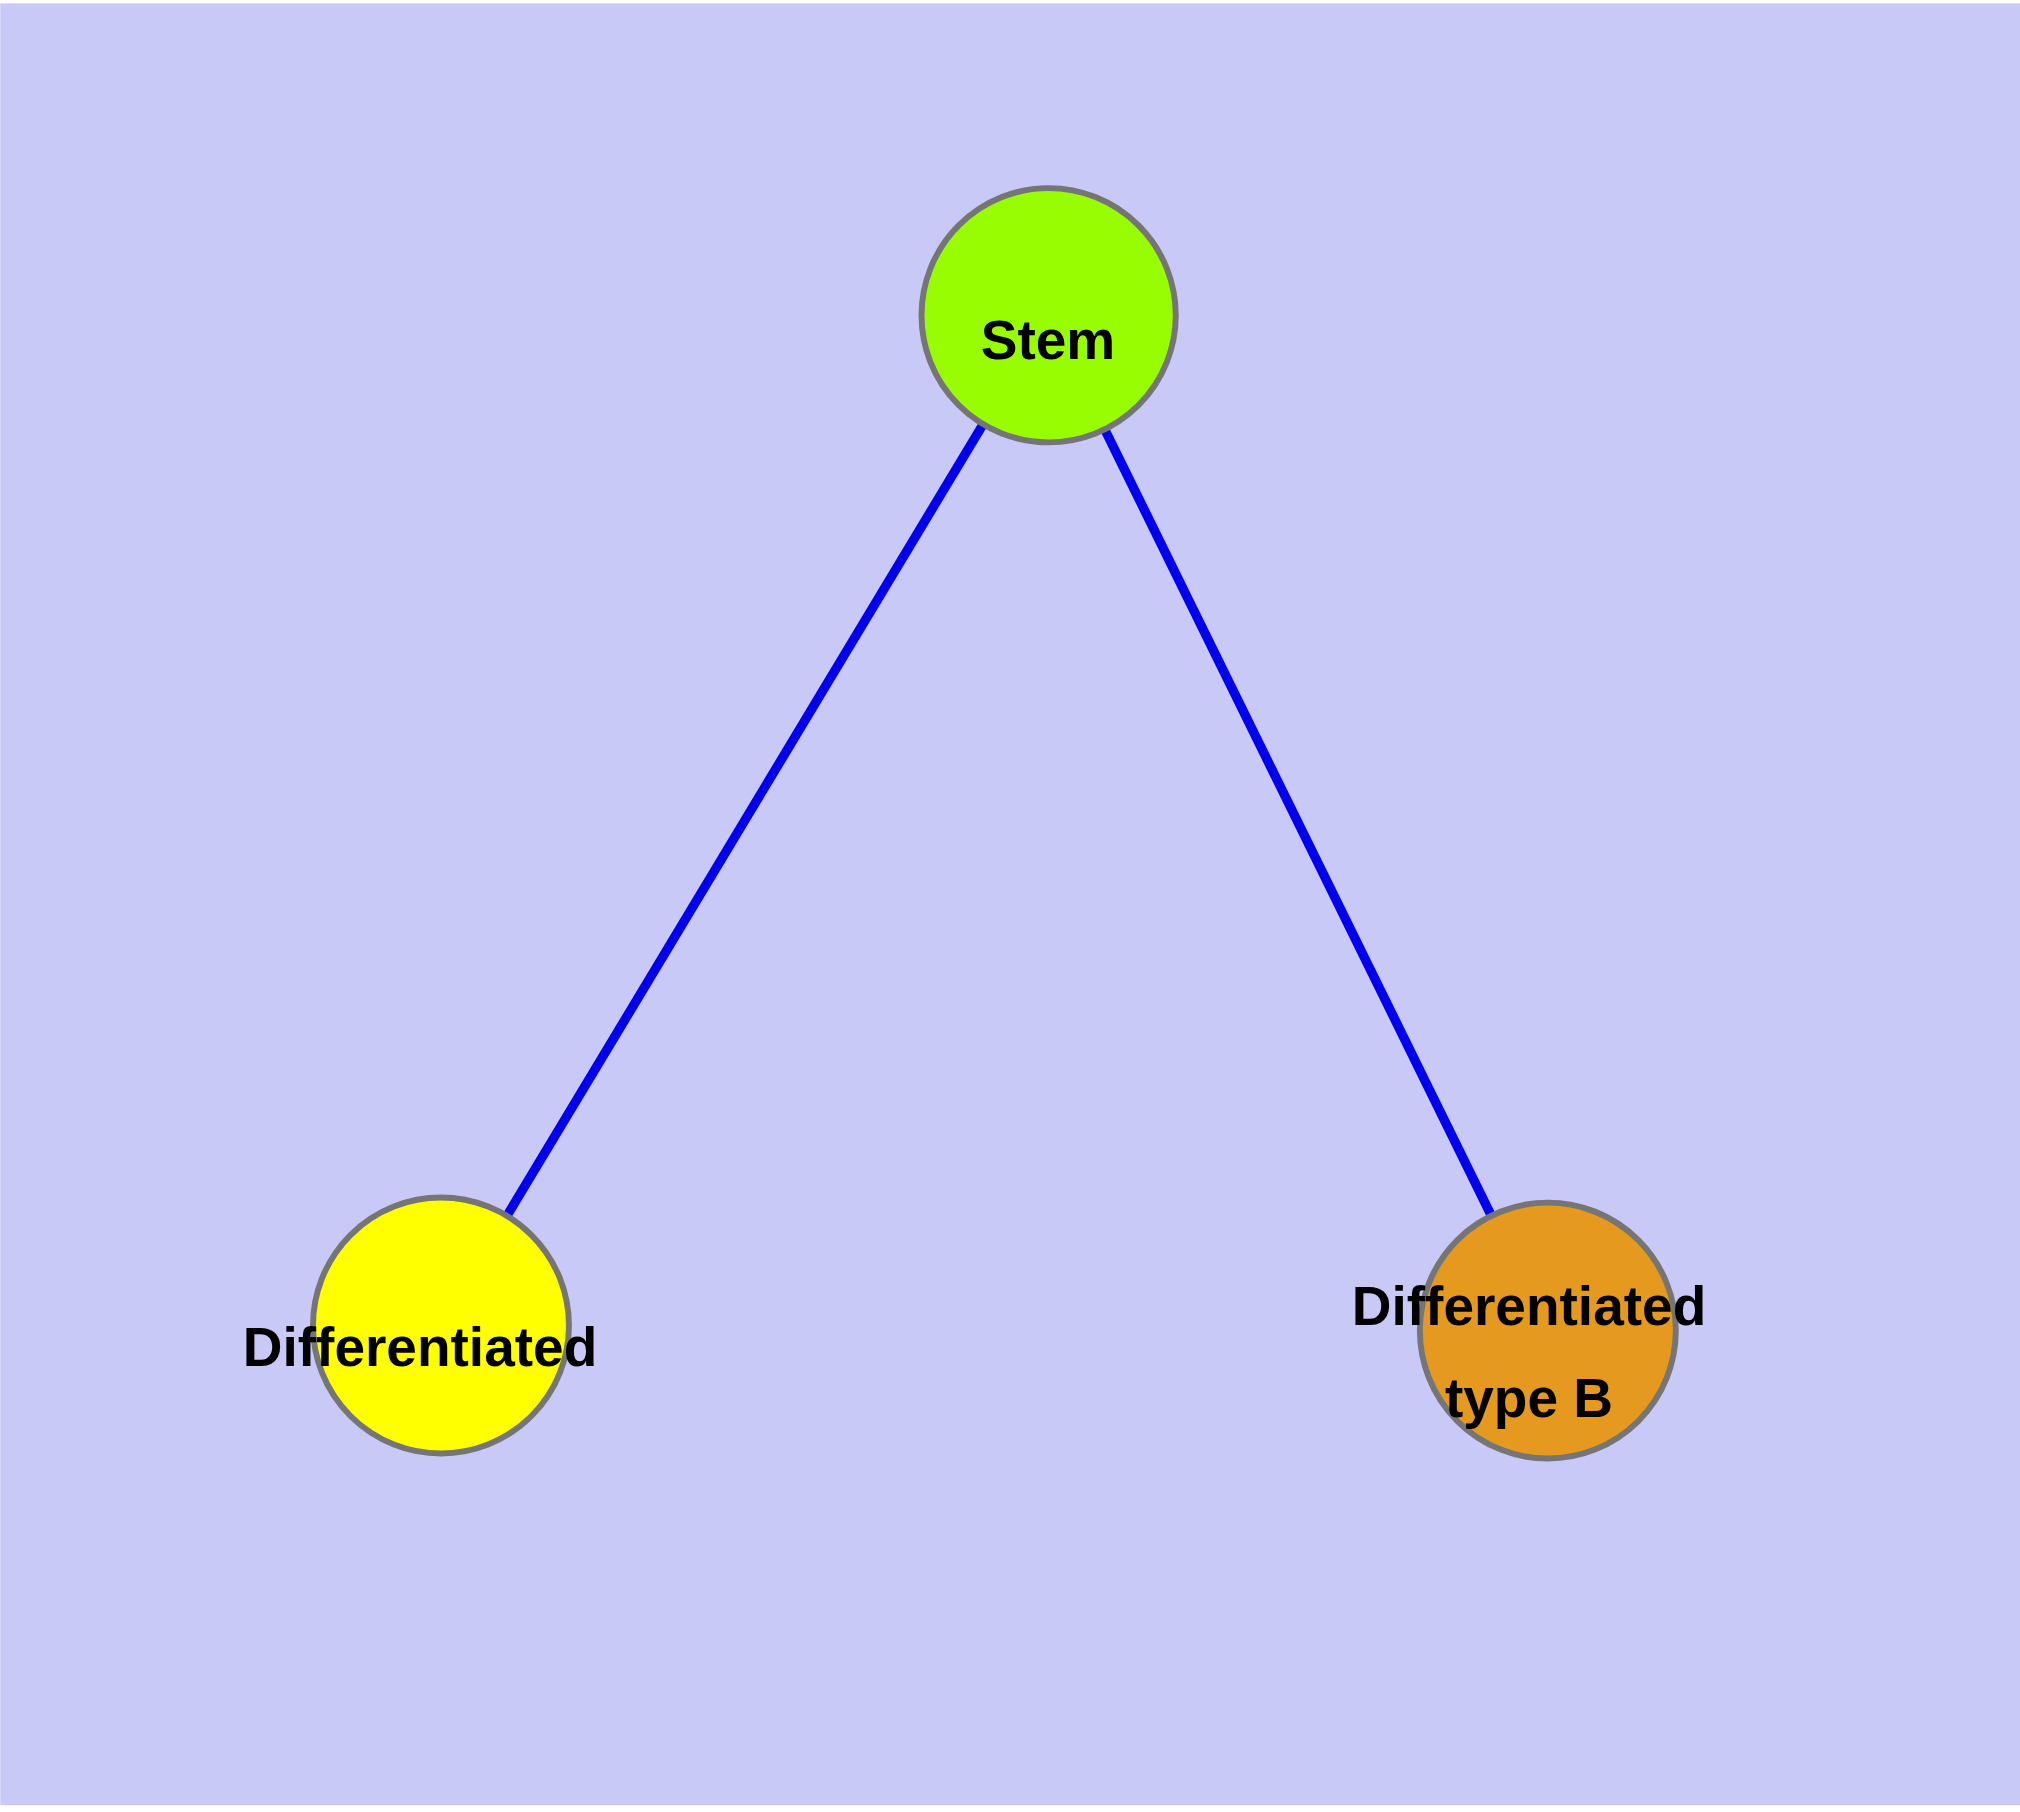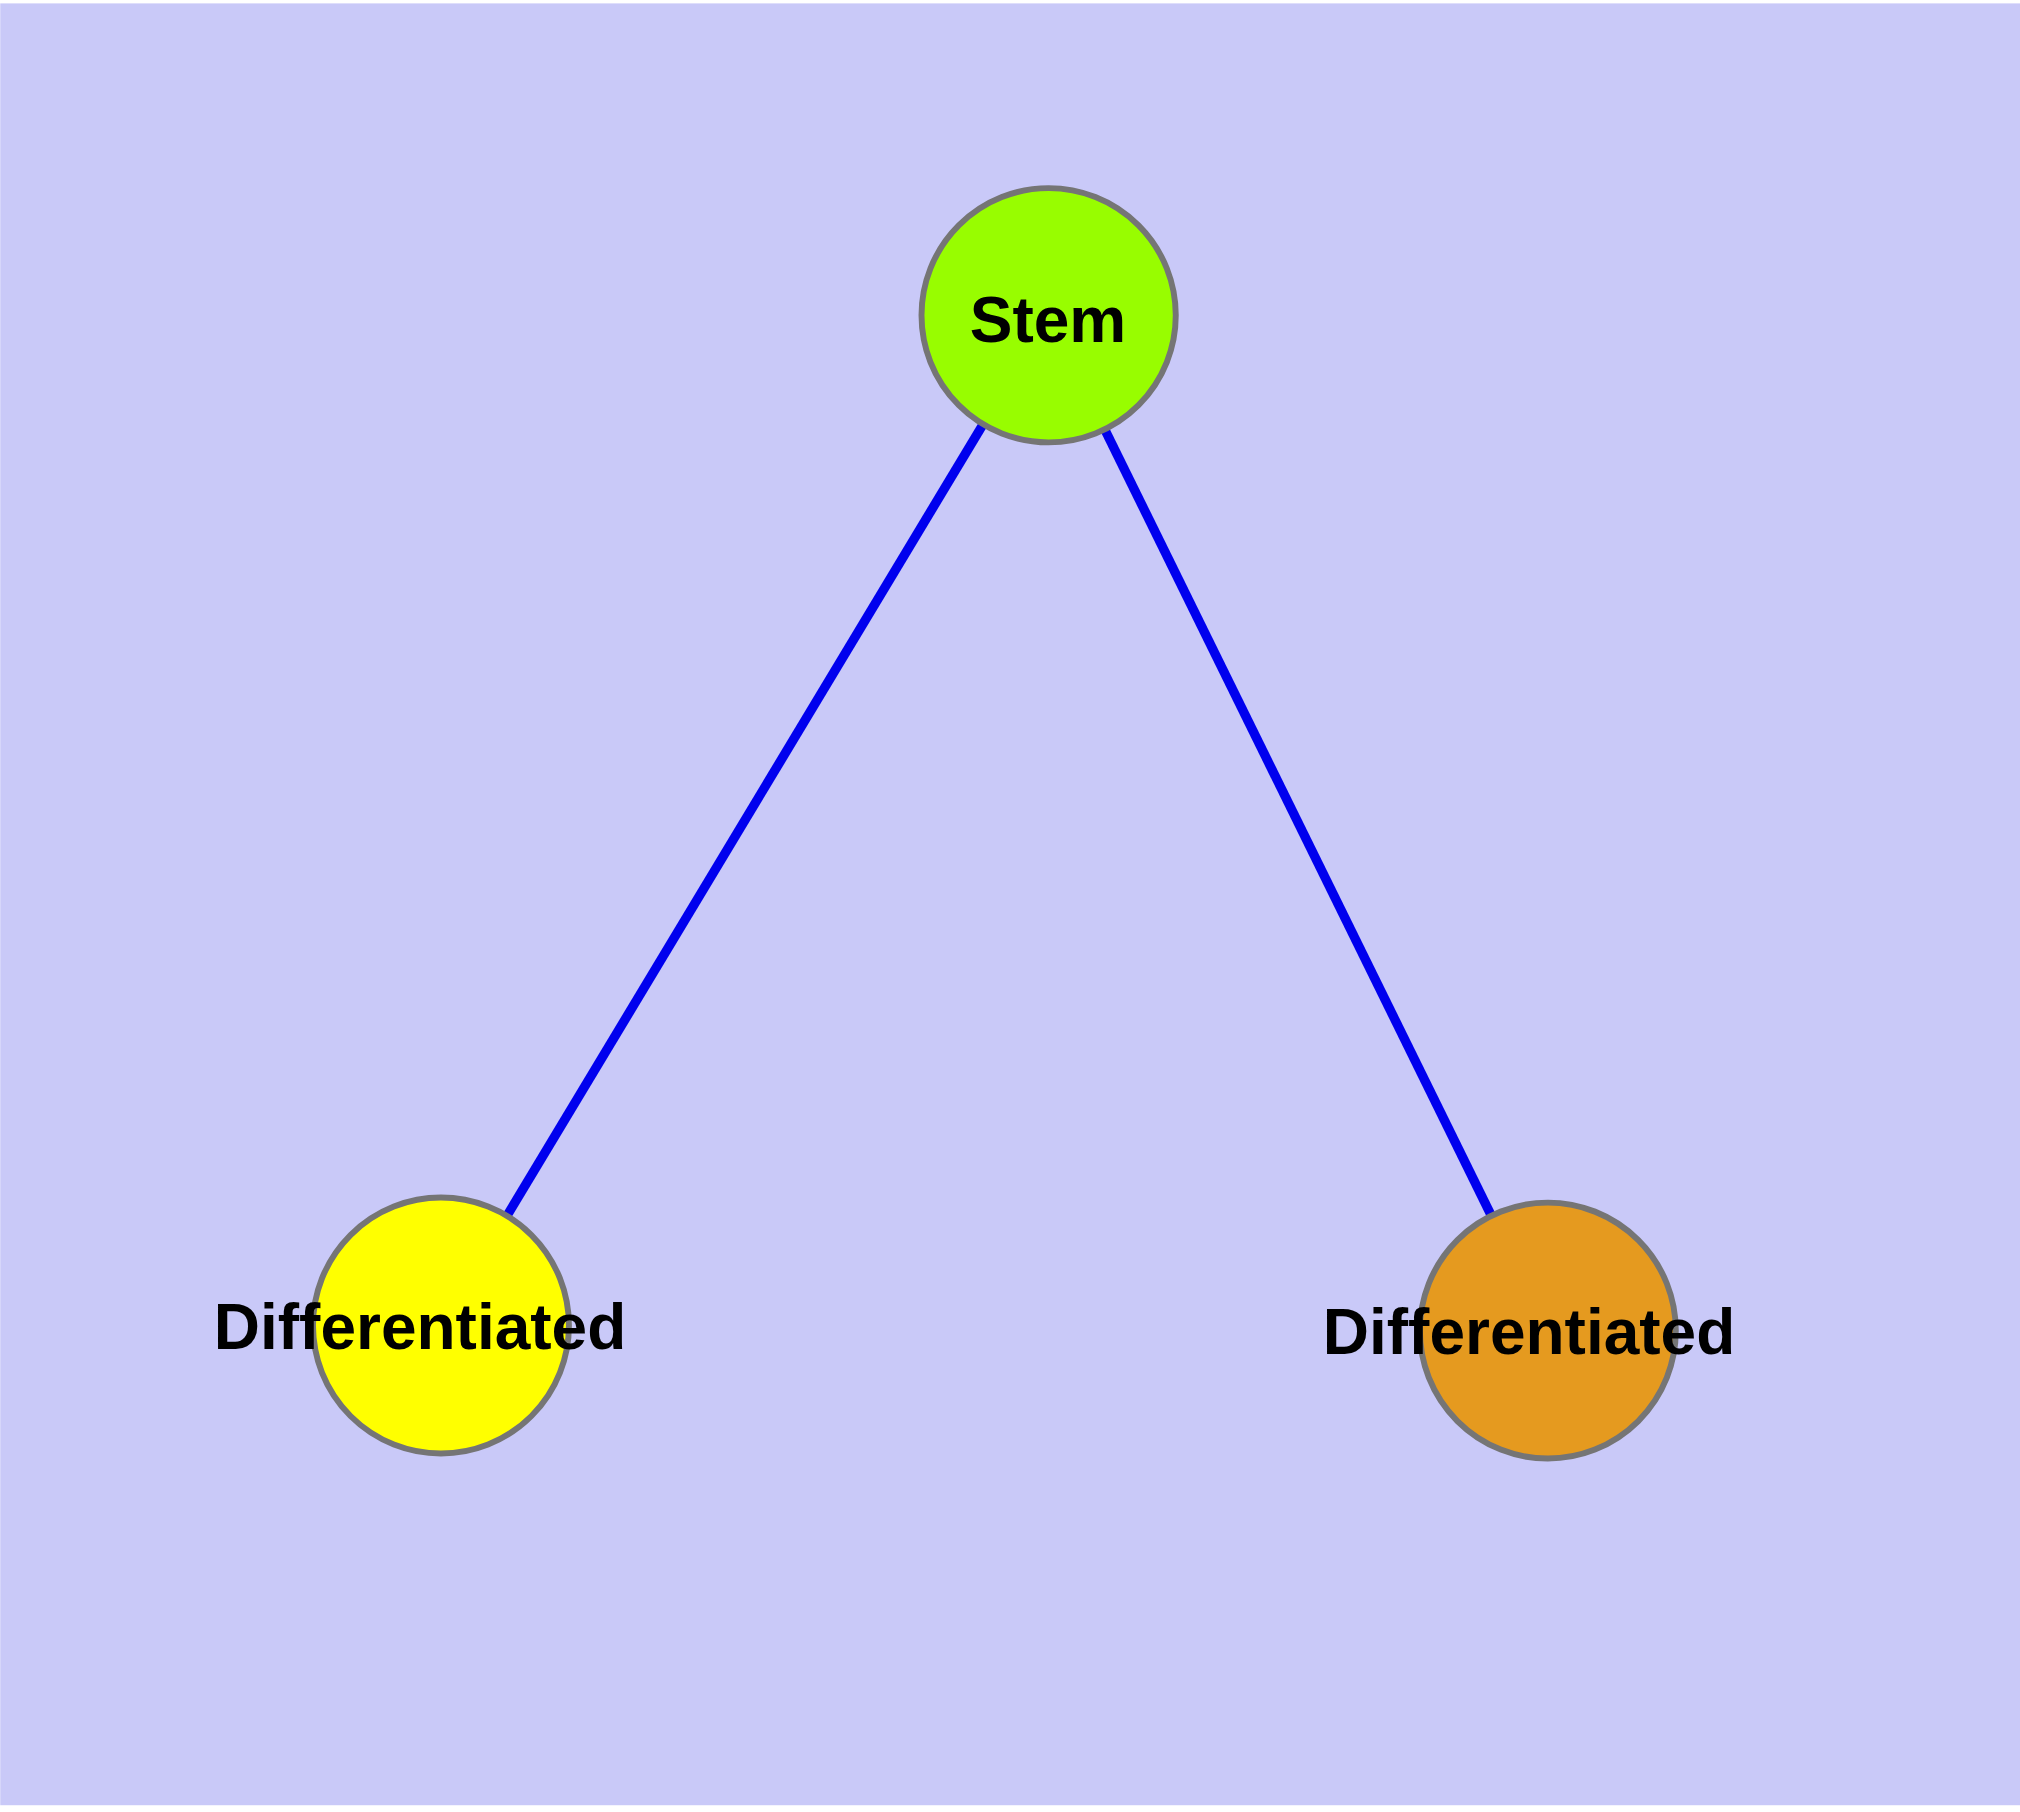--- a/index.html
+++ b/index.html
@@ -19,25 +19,26 @@
     position: absolute;
     left: 0;
     top: 0;
     display: block;
   }
   .node-label {
     position: absolute;
     transform: translate(-50%, -50%);
     text-align: center;
     font-weight: bold;
-    font-size: 64px;
+    font-size: 55px;
     line-height: 92px;
     color: #000000;
     white-space: nowrap;
     letter-spacing: 0px;
+    margin-top: 20px;
   }
 </style>
 </head>
 <body>
 
 <div class="stage">
 
   <svg width="2021" height="1812" viewBox="0 0 2384 2138">
 
     <rect x="0" y="0" width="2384" height="2138" fill="#FFFFFF"></rect>
@@ -52,16 +53,17 @@
   </svg>
 
   <div class="node-label" style="left:1048px; top:320px;">Stem</div>
 
   <div class="node-label" style="left:420px; top:1327px;">
     <div>Differentiated</div>
   </div>
 
   <div class="node-label" style="left:1529px; top:1332px;">
     <div>Differentiated</div>
+    <div>type B</div>
   </div>
 
 </div>
 
 
 </body></html>

